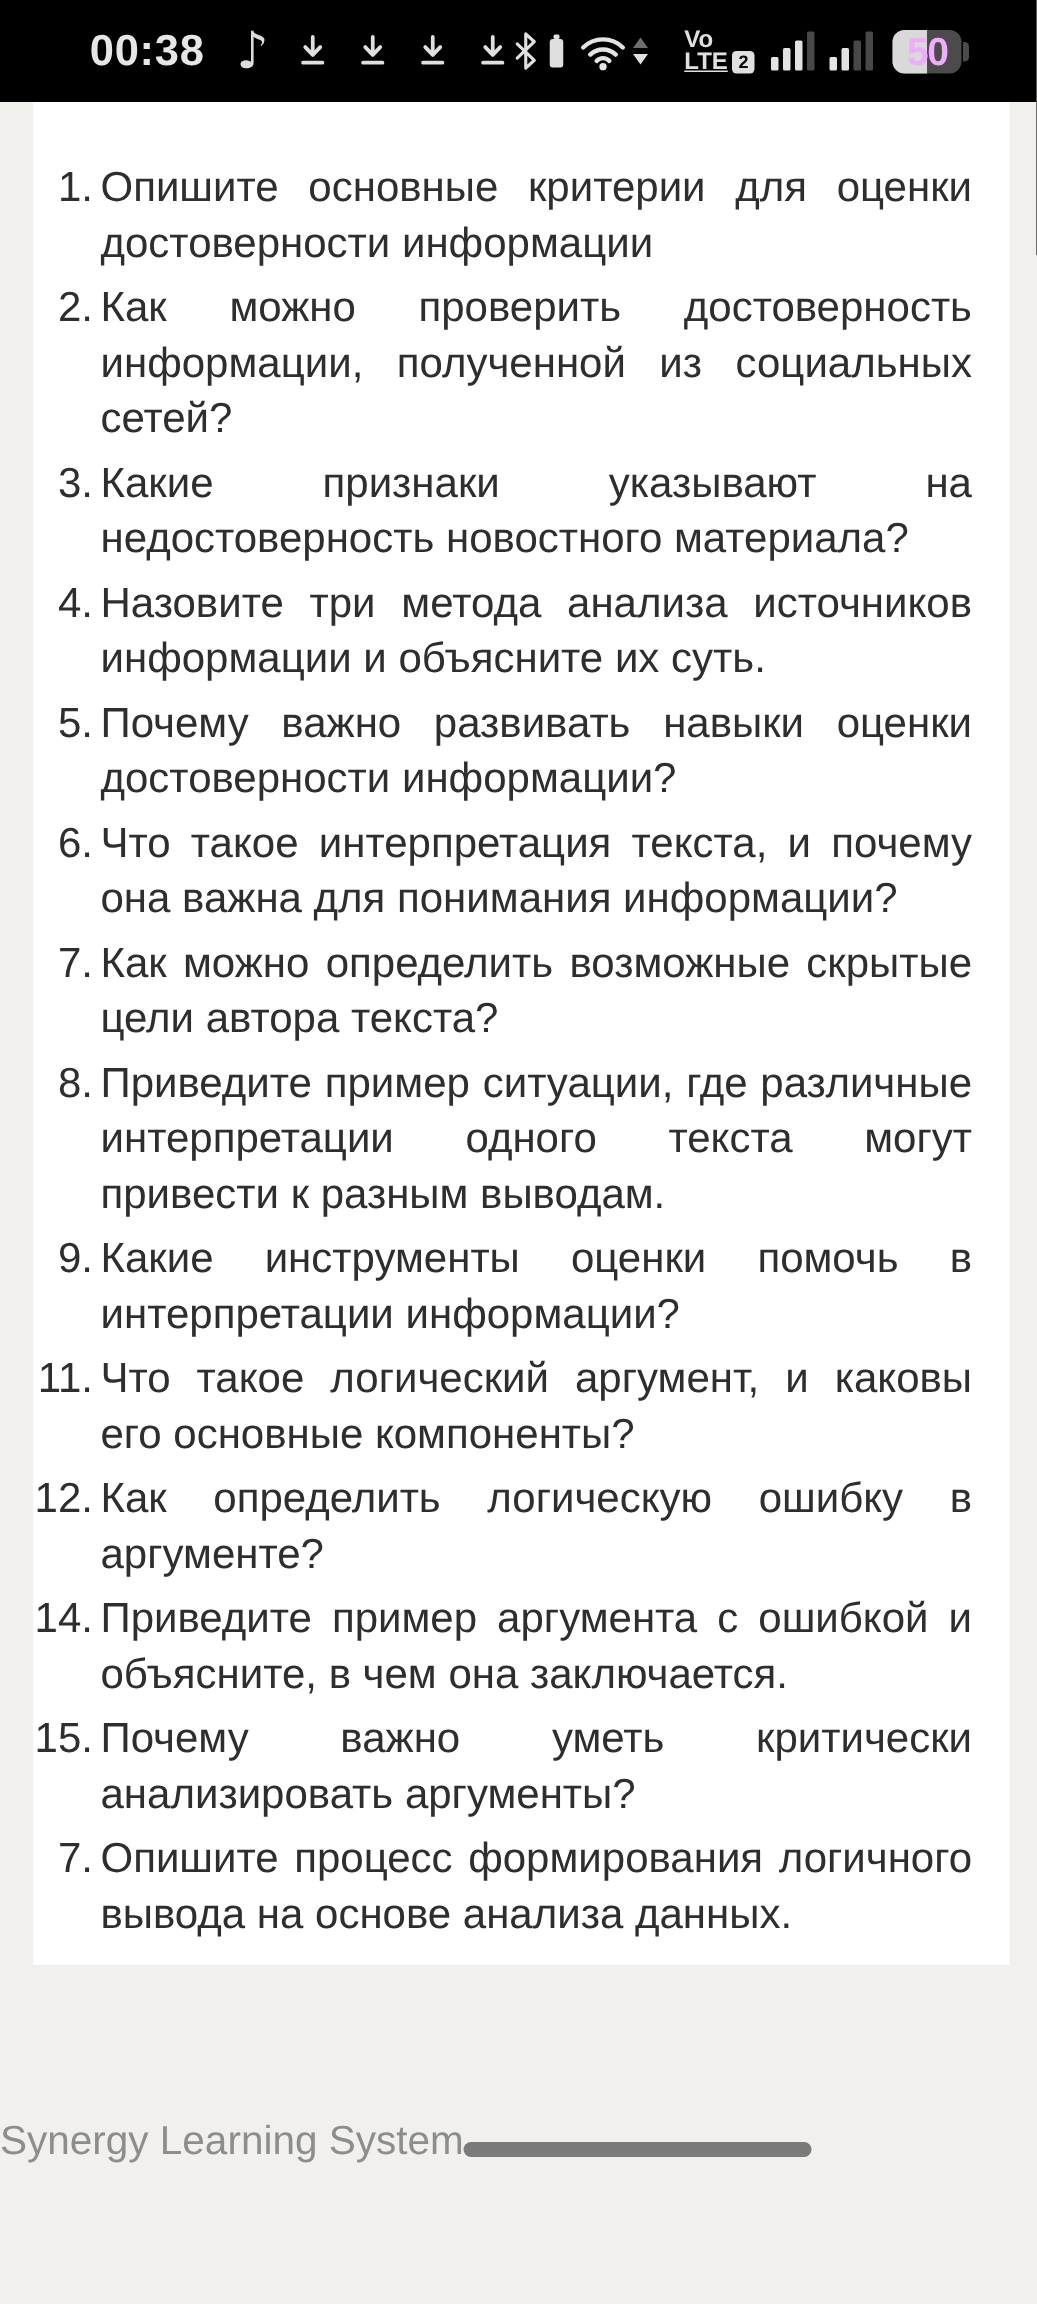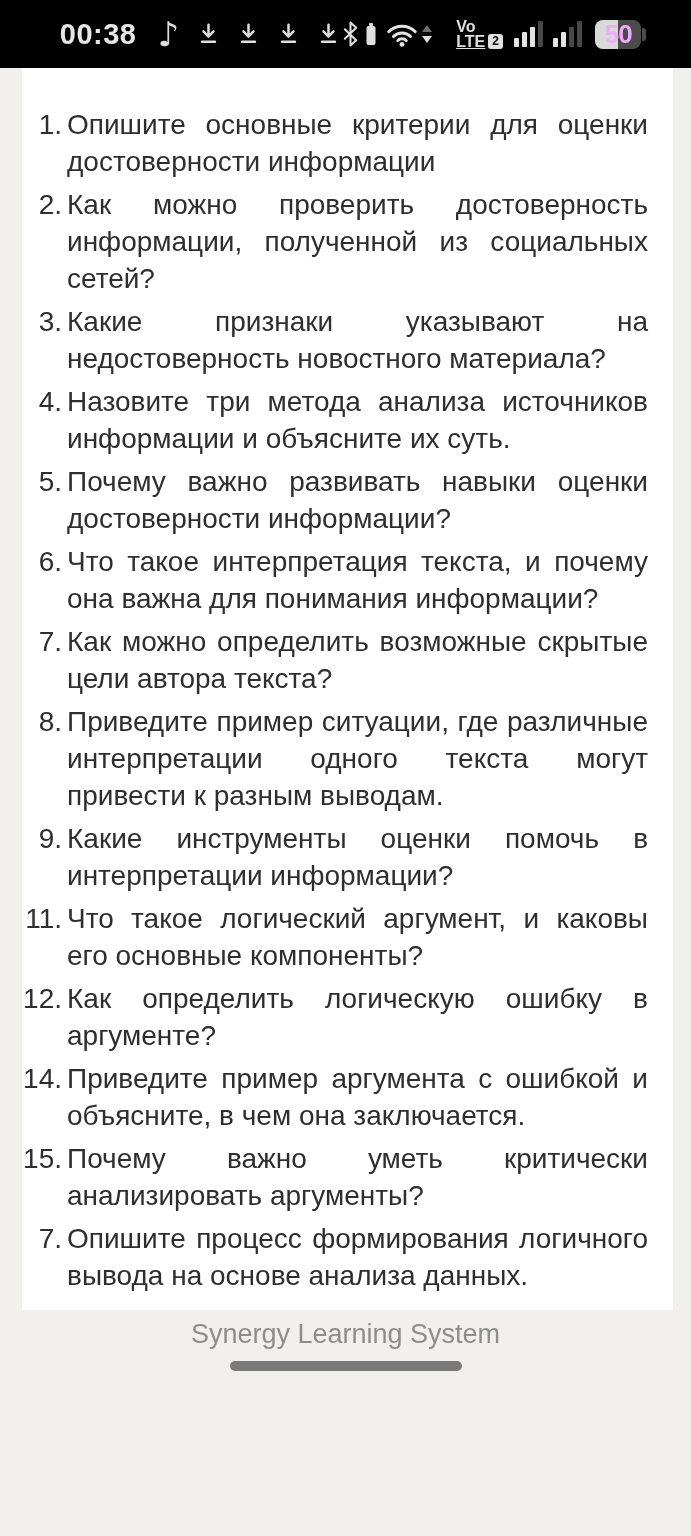--- a/index.html
+++ b/index.html
@@ -31,21 +31,21 @@
   .battery-label { position:absolute; inset:0; display:flex; align-items:center; justify-content:center; color:#f0abfc; font-size:26px; font-weight:700; letter-spacing:-1px; }
 
   
   .card { background:#fff; margin:0 18px 0 22px; padding:38px 25px 10px 0; flex:0 0 auto; }
   ol.qlist { list-style:none; }
   ol.qlist li { display:grid; grid-template-columns:40px 1fr; column-gap:5px; margin-bottom:6px; font-size:28px; line-height:37px; color:#2e2e2e; }
   ol.qlist .num { text-align:right; }
   ol.qlist .txt { text-align:justify; text-justify:inter-word; }
 
   
-  .footer { flex:1 1 auto; display:flex; flex-direction:column; align-items:center; padding-top:9px; }
+  .footer { flex:1 1 auto; display:flex; flex-direction:row; align-items:center; padding-top:9px; }
   .brand { font-size:27px; color:#8d8d8d; }
   .navpill { width:232px; height:10px; border-radius:5px; background:#7a7a7a; margin-top:11px; }
 </style>
 </head>
 <body>
 
 <div class="screen">
 
   <header class="statusbar">
     <div class="sb-left">

